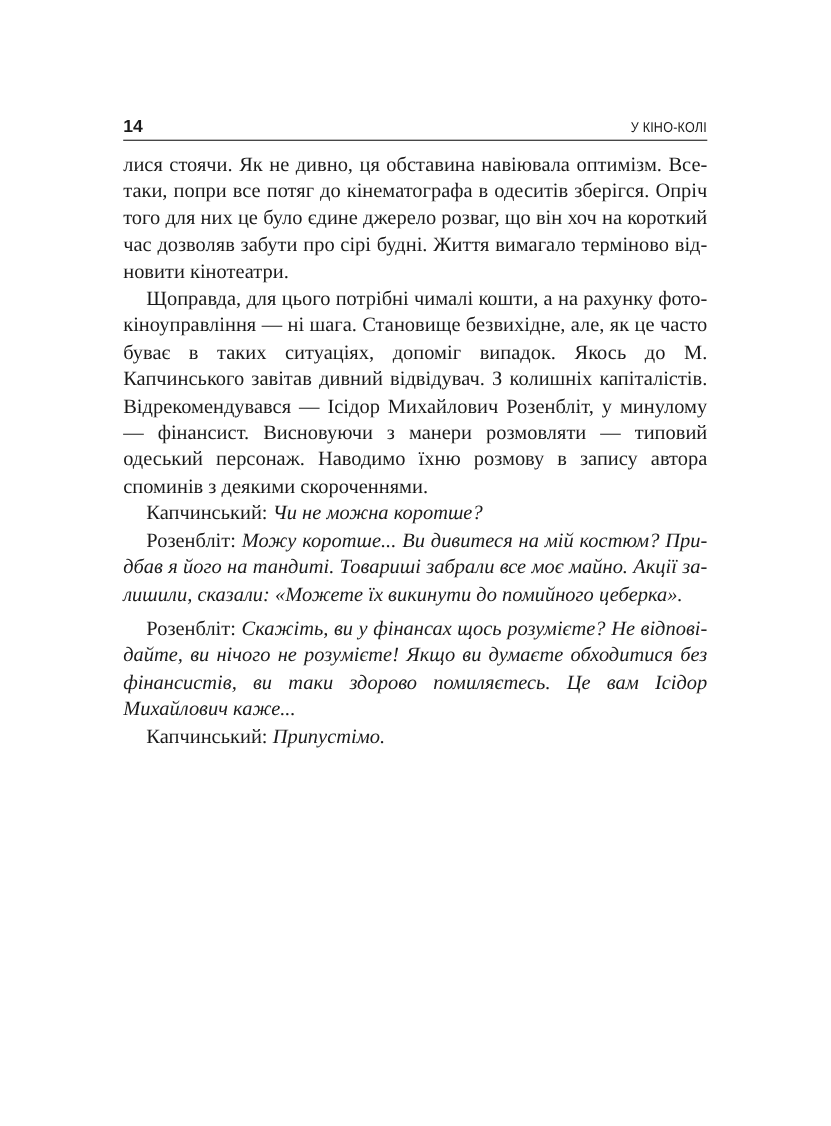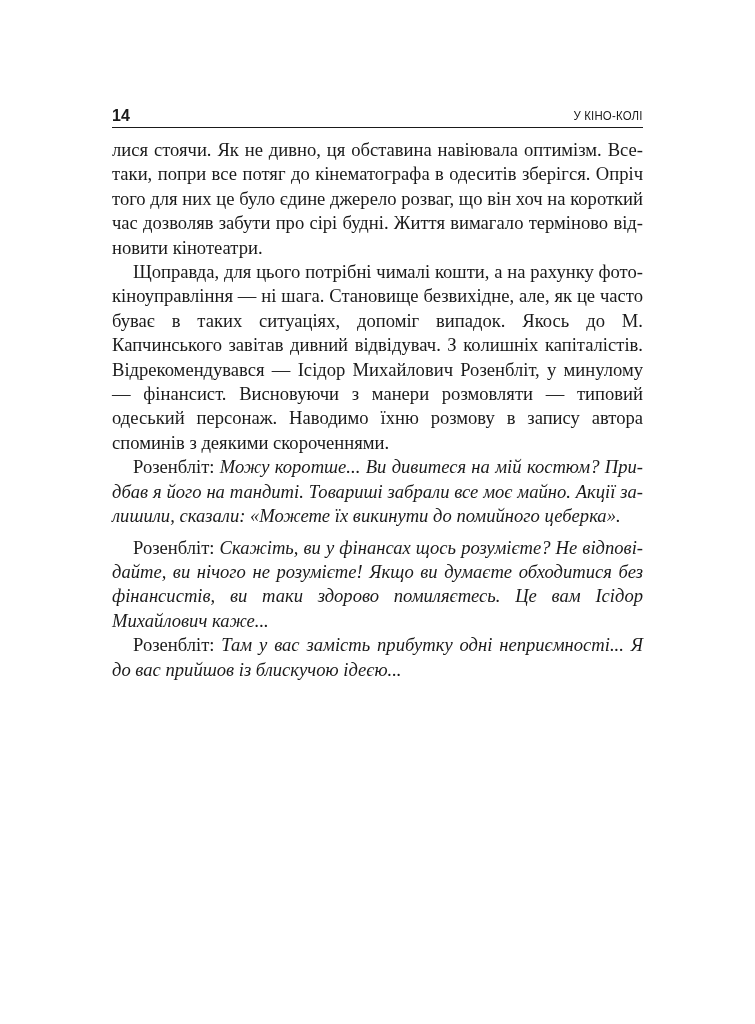--- a/index.html
+++ b/index.html
@@ -25,27 +25,31 @@
   <div class="running-head">
     <span class="folio">14</span>
     <span class="section-title">У КІНО-КОЛІ</span>
   </div>
 
   <div class="body">
     <p class="para">лися стоячи. Як не дивно, ця обставина навіювала оптимізм. Все­таки, попри все потяг до кінематографа в одеситів зберігся. Опріч того для них це було єдине джерело розваг, що він хоч на короткий час дозволяв забути про сірі будні. Життя вимагало терміново від­новити кінотеатри.</p>
     <p class="para indent">Щоправда, для цього потрібні чималі кошти, а на рахунку фото­кіноуправління — ні шага. Становище безвихідне, але, як це часто буває в таких ситуаціях, допоміг випадок. Якось до М. Капчинсько­го завітав дивний відвідувач. З колишніх капіталістів. Відрекомен­дувався — Ісідор Михайлович Розенбліт, у минулому — фінансист. Висновуючи з манери розмовляти — типовий одеський персонаж. Наводимо їхню розмову в запису автора споминів з деякими ско­роченнями.</p>
 
     <p class="para indent">
+      <span class="speaker">Капчинський:</span>
+      <span class="speech">Чи не можна коротше?</span>
+    </p>
+    <p class="para indent">
       <span class="speaker">Розенбліт:</span>
       <span class="speech">Можу коротше... Ви дивитеся на мій костюм? При­дбав я його на тандиті. Товариші забрали все моє майно. Акції за­лишили, сказали: «Можете їх викинути до помийного цеберка».</span>
     </p>
 
 
     <p class="para indent gap">
       <span class="speaker">Розенбліт:</span>
       <span class="speech">Скажіть, ви у фінансах щось розумієте? Не відпові­дайте, ви нічого не розумієте! Якщо ви думаєте обходитися без фінансистів, ви таки здорово помиляєтесь. Це вам Ісідор Михайло­вич каже...</span>
     </p>
     <p class="para indent">
-      <span class="speaker">Розенбліт:</span>
-      <span class="speech">Там у вас замість прибутку одні неприємності... Я до вас прийшов із блискучою ідеєю...</span>
+      <span class="speaker">Капчинський:</span>
+      <span class="speech">Припустімо.</span>
     </p>
   </div>
 </div>
 
 </body></html>

